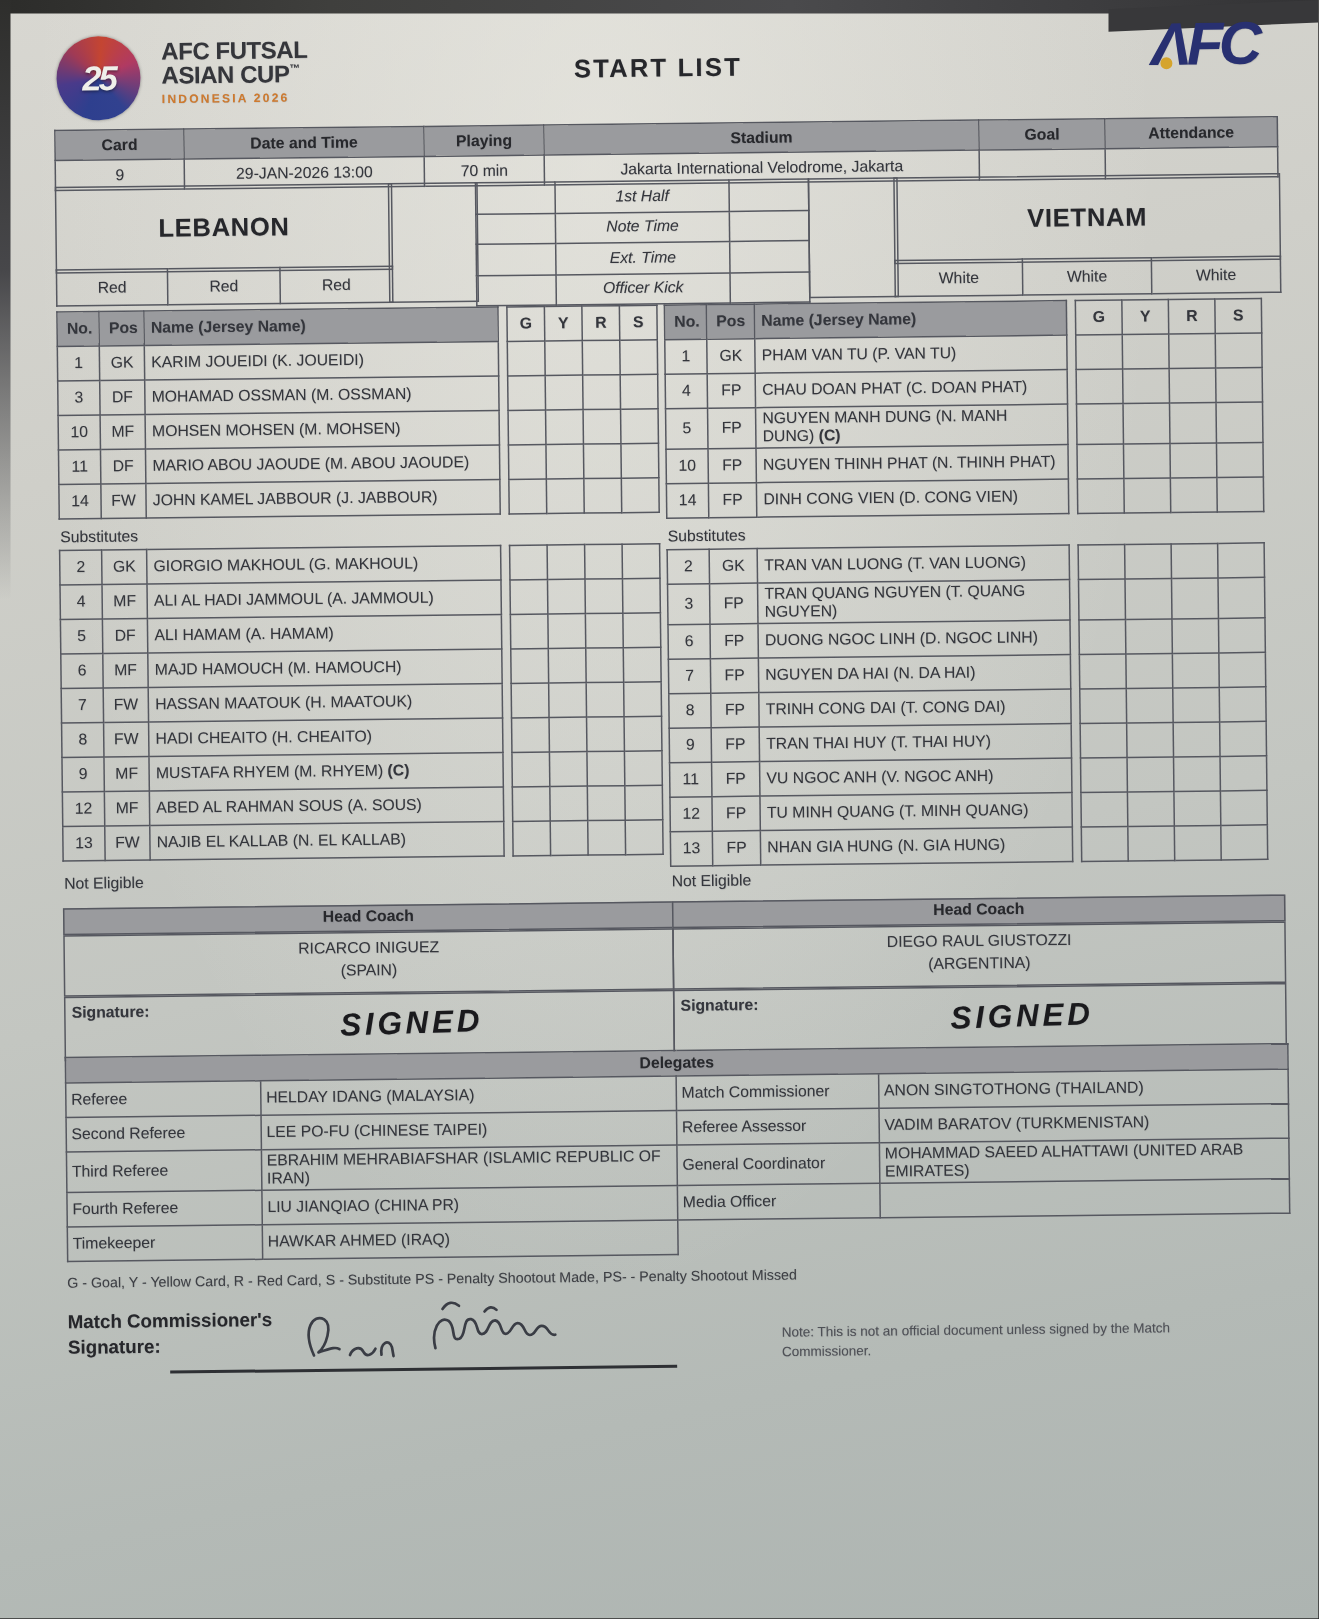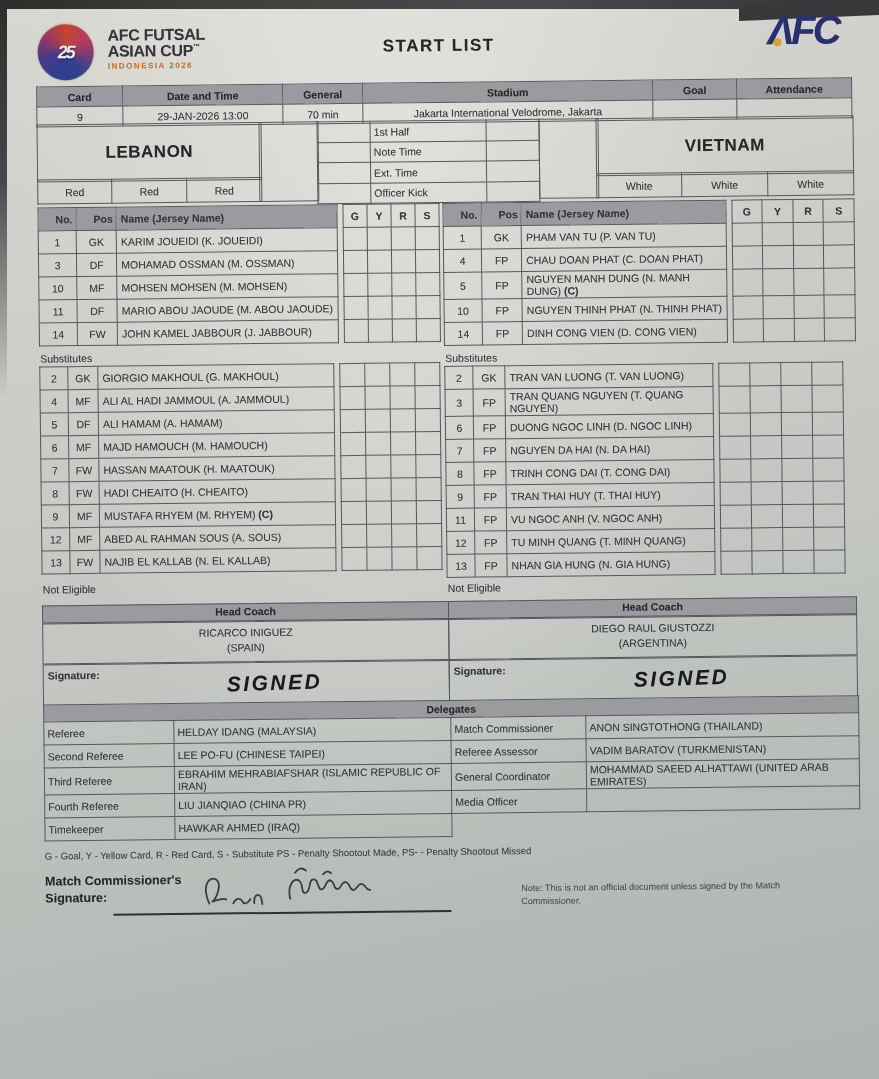--- a/index.html
+++ b/index.html
@@ -15,21 +15,21 @@
   .edge-left{position:absolute;top:0;left:0;width:7px;height:400px;
     background:linear-gradient(to bottom,#2e2e2c,#47474a 45%,rgba(90,92,92,0));}
   .doc{position:absolute;inset:0;transform:rotate(-0.65deg);transform-origin:50% 40%;
     text-shadow:0.2px 0.2px 0.6px rgba(70,70,78,0.30);}
 
   
   .hdr{position:absolute;top:14px;left:40px;width:815px;height:66px;}
   .badge{position:absolute;left:2px;top:6px;width:56px;height:56px;border-radius:50%;
     background:conic-gradient(from 200deg,#2e3f8e 0deg,#4a3a8a 60deg,#a03a55 115deg,#c44532 165deg,#b03a62 225deg,#31418f 300deg,#2e3f8e 360deg);
     display:flex;align-items:center;justify-content:center;box-shadow:0 0 2px rgba(40,40,40,.5);}
-  .badge span{color:#efefea;font-weight:800;font-style:italic;font-size:18px;letter-spacing:-2px;
+  .badge span{color:#efefea;font-weight:800;font-style:italic;font-size:23px;letter-spacing:-2px;
     text-shadow:0 1px 2px rgba(20,20,40,.55);}
   .logo-text{position:absolute;left:72px;top:10px;line-height:1.0;}
   .logo-text .l1,.logo-text .l2{font-weight:800;font-size:16px;letter-spacing:-0.3px;color:#35363b;}
   .logo-text .tm{font-size:7px;vertical-align:top;}
   .logo-text .l3{margin-top:3px;font-weight:700;font-size:8px;letter-spacing:1.5px;color:#cf7a2e;}
   .title{position:absolute;left:50%;transform:translateX(-54%);top:22px;
     font-weight:800;font-size:17px;letter-spacing:1.5px;color:#26272b;}
   .afcmark{position:absolute;right:12px;top:-2px;font-weight:800;font-style:italic;
     font-size:40px;letter-spacing:-3px;color:#283071;}
   .afcmark .dot{position:absolute;left:6px;bottom:7px;width:8px;height:8px;border-radius:50%;
@@ -47,33 +47,33 @@
   .match-info th,.match-info td{text-align:center;height:17px;}
 
   
   .band{position:absolute;top:120px;left:40px;width:815px;height:78px;}
   .tbox{position:absolute;border:1px solid #565860;display:flex;align-items:center;justify-content:center;
     font-weight:800;font-size:17px;letter-spacing:0.5px;color:#26272b;}
   .kit{position:absolute;top:55px;height:23px;}
   .kit td{text-align:center;height:21px;}
   .blankcol{position:absolute;top:0;height:78px;border:1px solid #565860;}
   .score{position:absolute;left:280px;top:0;}
-  .score td{height:17.5px;text-align:left;}
+  .score td{height:17.5px;text-align:center;font-style:italic;}
 
   
   .colL{position:absolute;top:203px;left:40px;width:402px;}
   .colR{position:absolute;top:203px;left:445px;width:412px;}
   .roster td,.roster th{height:20px;line-height:1.15;}
   .roster .c-no,.roster .c-pos{text-align:center;}
   .roster .c-name{text-align:left;padding-left:4px;}
   .roster .gap{border:none;padding:0;background:transparent;}
   .roster th.cardh{text-align:center;background:transparent;}
   .roster td.card{background:transparent;}
   .roster th.main{background:#9a9b9e;text-align:left;padding-left:4px;}
-  .roster th.main.cent{padding-left:17px;}
+  .roster th.main.cent{padding-left:6px;}
   .sect-label{font-size:10.5px;margin:6px 0 2px 1px;color:#34363c;}
   .flag{font-size:10.5px;margin-top:9px;margin-left:1px;color:#34363c;}
 
   
   .coach{position:absolute;top:601px;left:40px;width:815px;}
   .coach-grid{display:grid;grid-template-columns:407px 408px;}
   .coach-cell{border:1px solid #565860;margin-left:-1px;}
   .coach-cell.first{margin-left:0;}
   .ch-head{height:15px;background:#9a9b9e;text-align:center;font-weight:bold;font-size:10.5px;color:#27282c;
     border:1px solid #565860;margin-left:-1px;padding-top:1px;}
@@ -128,21 +128,21 @@
           <col style="width:160px">
           <col style="width:80px">
           <col style="width:290px">
           <col style="width:84px">
           <col style="width:115px">
         </colgroup>
       <tbody>
           <tr>
         <th class="gray">Card</th>
         <th class="gray">Date and Time</th>
-        <th class="gray">General</th>
+        <th class="gray">Playing</th>
         <th class="gray">Stadium</th>
         <th class="gray">Goal</th>
         <th class="gray">Attendance</th>
       </tr>
       <tr>
         <td>9</td>
         <td>29-JAN-2026 13:00</td>
         <td>70 min</td>
         <td>Jakarta International Velodrome, Jakarta</td>
         <td></td>

